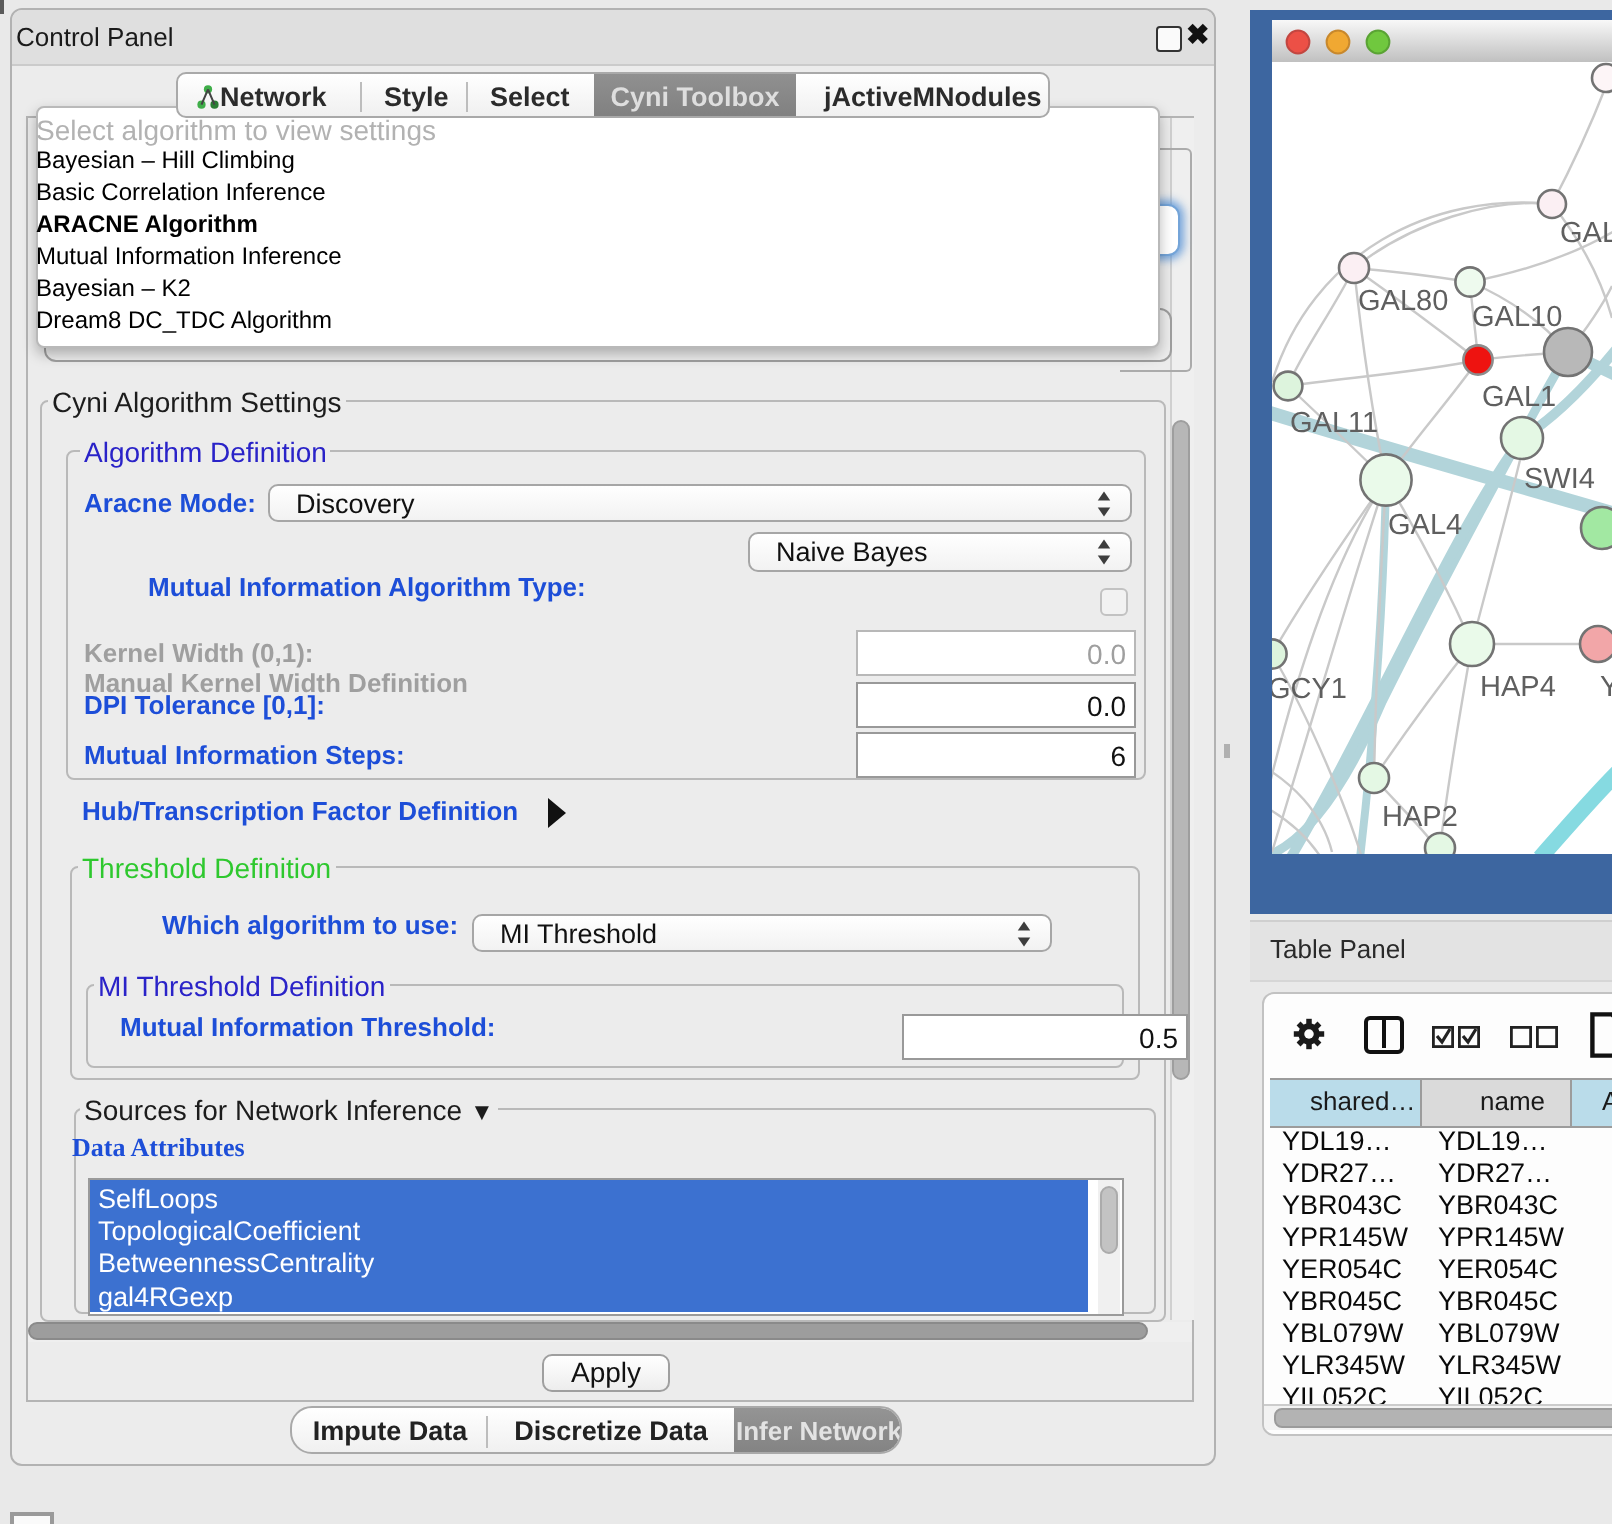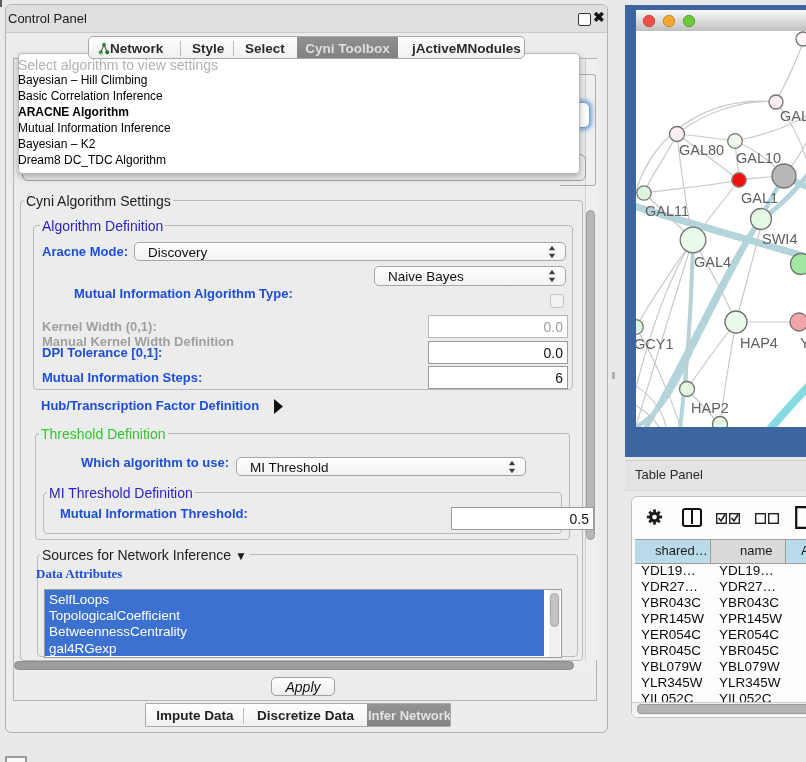--- a/index.html
+++ b/index.html
@@ -115,25 +115,25 @@
 <div class="lbl" style="left:36px;top:566px;font-family:Liberation Serif, serif;">Data Attributes</div>
 <div class="abs" style="left:44px;top:589px;width:518px;height:69px;background:#fff;border:1px solid #9a9a9a;box-sizing:border-box;overflow:hidden;">
   <div style="position:absolute;left:0;top:0;width:499px;height:66px;background:#3c71d0;"></div>
   <div style="position:absolute;left:4px;top:2px;font-size:13.5px;line-height:16.2px;color:#fff;">
     SelfLoops<br>TopologicalCoefficient<br>BetweennessCentrality<br>gal4RGexp</div>
   <div style="position:absolute;right:1px;top:0;width:11px;height:67px;background:#f0f0f0;"></div>
   <div style="position:absolute;right:2px;top:3px;width:9px;height:34px;background:#c3c3c3;border:1px solid #ababab;border-radius:5px;box-sizing:border-box;"></div>
 </div>
 
 <div class="abs" style="left:271px;top:677px;width:64px;height:19px;background:linear-gradient(#ffffff,#ededed);
-     border:1px solid #9f9f9f;border-radius:5px;box-sizing:border-box;text-align:center;font-style:italic;">
+     border:1px solid #9f9f9f;border-radius:5px;box-sizing:border-box;text-align:center;">
   <span style="font-size:14px;color:#111;line-height:17px;">Apply</span></div>
 
 <div class="abs" style="left:145px;top:703px;width:306px;height:24px;background:linear-gradient(#ffffff,#f0f0f0);
-     border:1px solid #a9a9a9;border-radius:1px;box-sizing:border-box;overflow:hidden;">
+     border:1px solid #a9a9a9;border-radius:11px;box-sizing:border-box;overflow:hidden;">
   <div style="position:absolute;left:221px;top:0;width:85px;height:24px;background:linear-gradient(#949494,#828282);"></div>
   <div style="position:absolute;left:97px;top:4px;width:1px;height:16px;background:#bdbdbd;"></div>
   <div style="position:absolute;left:0;top:4px;width:98px;text-align:center;font-size:13.5px;font-weight:bold;color:#222;">Impute Data</div>
   <div style="position:absolute;left:98px;top:4px;width:123px;text-align:center;font-size:13.5px;font-weight:bold;color:#222;">Discretize Data</div>
   <div style="position:absolute;left:221px;top:4px;width:85px;text-align:center;font-size:13px;font-weight:bold;color:#e3e3e3;white-space:nowrap;">Infer Network</div>
 </div>
 
 <div class="abs" style="left:560px;top:74px;width:35px;height:110px;border:1px solid #ababab;border-left:none;border-radius:0 3px 3px 0;"></div>
 <div class="abs" style="left:100px;top:102px;width:488px;height:24px;border-radius:6px;background:#fff;
      border:1px solid #74a4d8;box-shadow:0 0 4px 2px rgba(95,150,215,.85);"></div>

